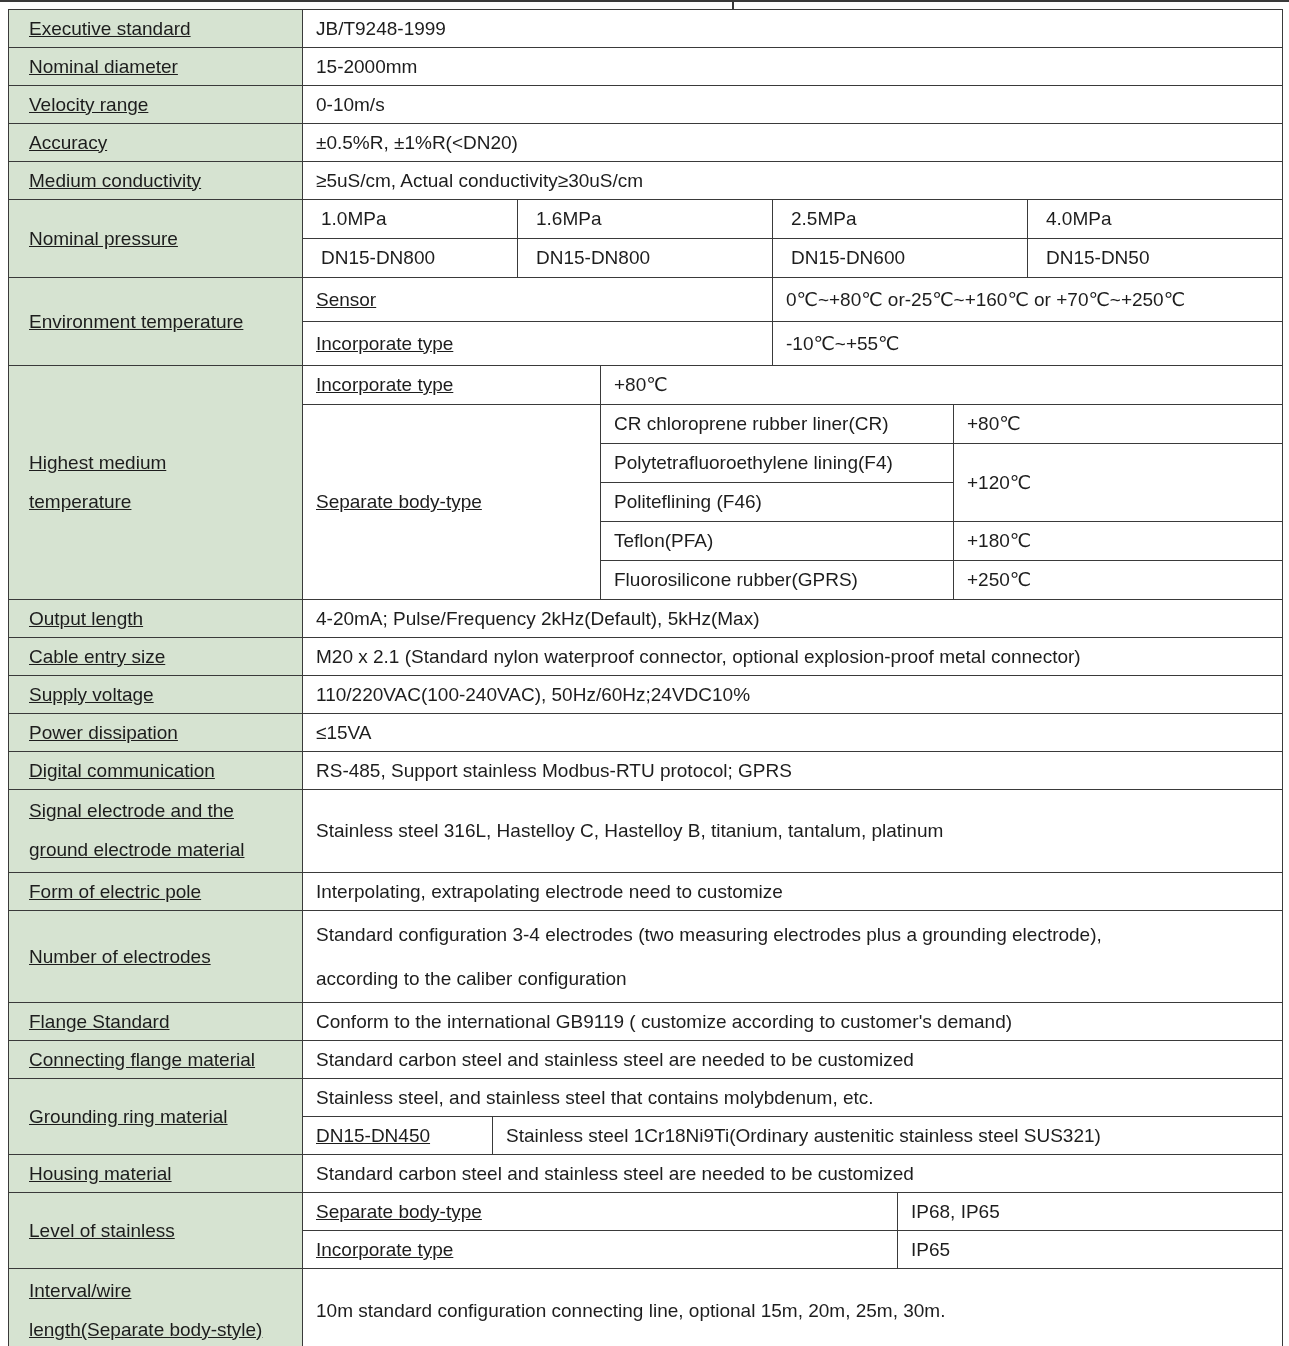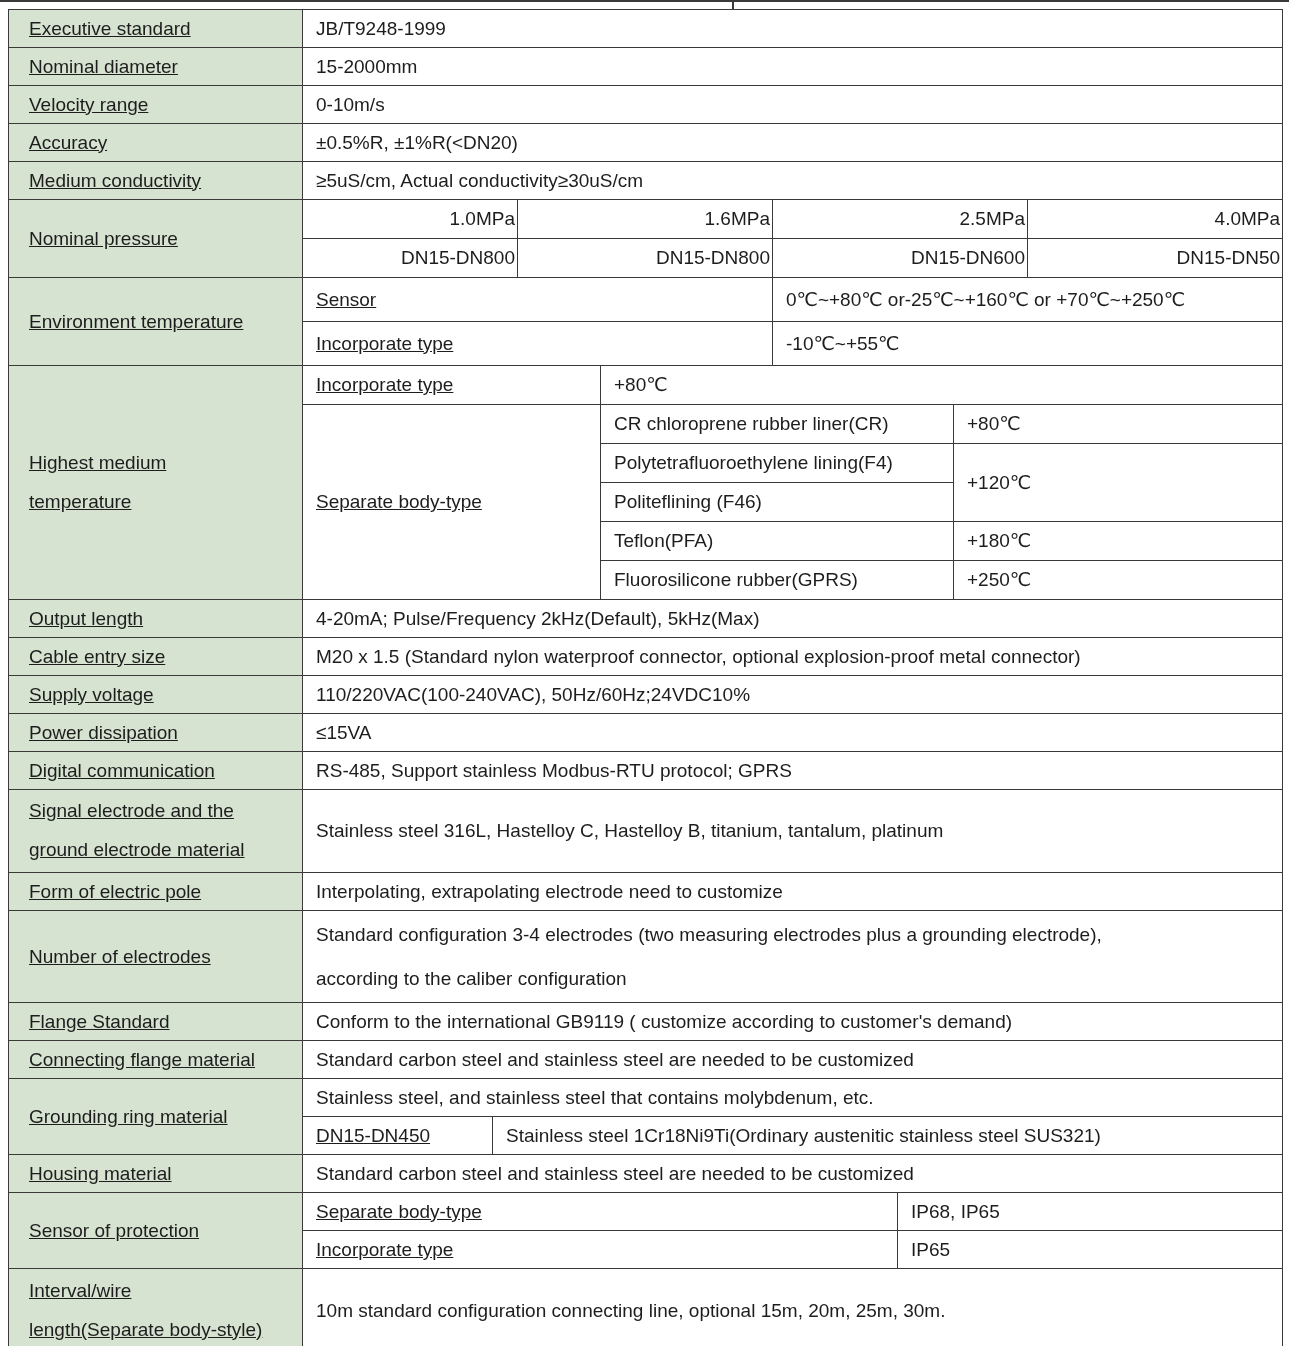--- a/index.html
+++ b/index.html
@@ -38,22 +38,22 @@
     padding: 2px 8px 2px 13px;
     overflow: hidden;
     background: #ffffff;
   }
   td.lbl {
     background: var(--label-bg, #d6e3d1);
     padding-left: 20px;
     text-decoration: underline;
   }
   td.center {
-    text-align: right;
-    padding: 2px 2px;
+    text-align: left;
+    padding: 2px 18px;
   }
   td.sub {
     padding-left: 13px;
     text-decoration: underline;
   }
   td.liner, td.temp {
   }
   .stack span {
     display: block;
     line-height: 2.05;
@@ -166,21 +166,21 @@
     <td class="temp" colspan="2">+250℃</td>
   </tr>
 
   <tr class="h38">
     <td class="lbl">Output length</td>
     <td colspan="8">4-20mA; Pulse/Frequency 2kHz(Default), 5kHz(Max)</td>
   </tr>
 
   <tr class="h38">
     <td class="lbl">Cable entry size</td>
-    <td colspan="8">M20 x 1.5 (Standard nylon waterproof connector, optional explosion-proof metal connector)</td>
+    <td colspan="8">M20 x 2.1 (Standard nylon waterproof connector, optional explosion-proof metal connector)</td>
   </tr>
 
   <tr class="h38">
     <td class="lbl">Supply voltage</td>
     <td colspan="8">110/220VAC(100-240VAC), 50Hz/60Hz;24VDC10%</td>
   </tr>
 
   <tr class="h38">
     <td class="lbl">Power dissipation</td>
     <td colspan="8">≤15VA</td>
@@ -230,21 +230,21 @@
     <td class="sub">DN15-DN450</td>
     <td colspan="7">Stainless steel 1Cr18Ni9Ti(Ordinary austenitic stainless steel SUS321)</td>
   </tr>
 
   <tr class="h38">
     <td class="lbl">Housing material</td>
     <td colspan="8">Standard carbon steel and stainless steel are needed to be customized</td>
   </tr>
 
   <tr class="h38">
-    <td class="lbl" rowspan="2">Sensor of protection</td>
+    <td class="lbl" rowspan="2">Level of stainless</td>
     <td class="sub" colspan="5">Separate body-type</td>
     <td colspan="3">IP68, IP65</td>
   </tr>
   <tr class="h38">
     <td class="sub" colspan="5">Incorporate type</td>
     <td colspan="3">IP65</td>
   </tr>
 
   <tr class="h84">
     <td class="lbl stack">

